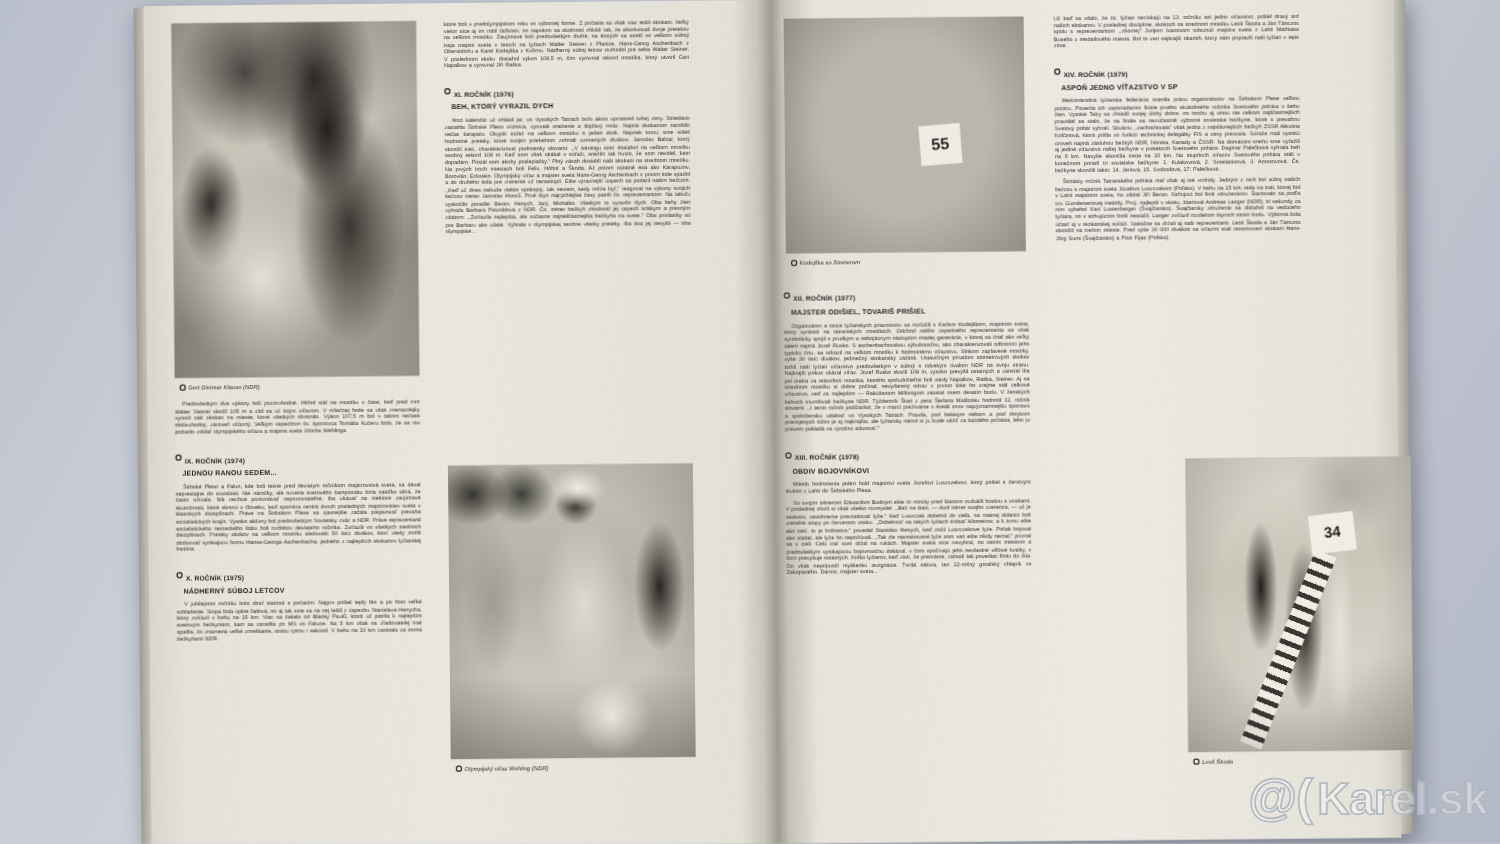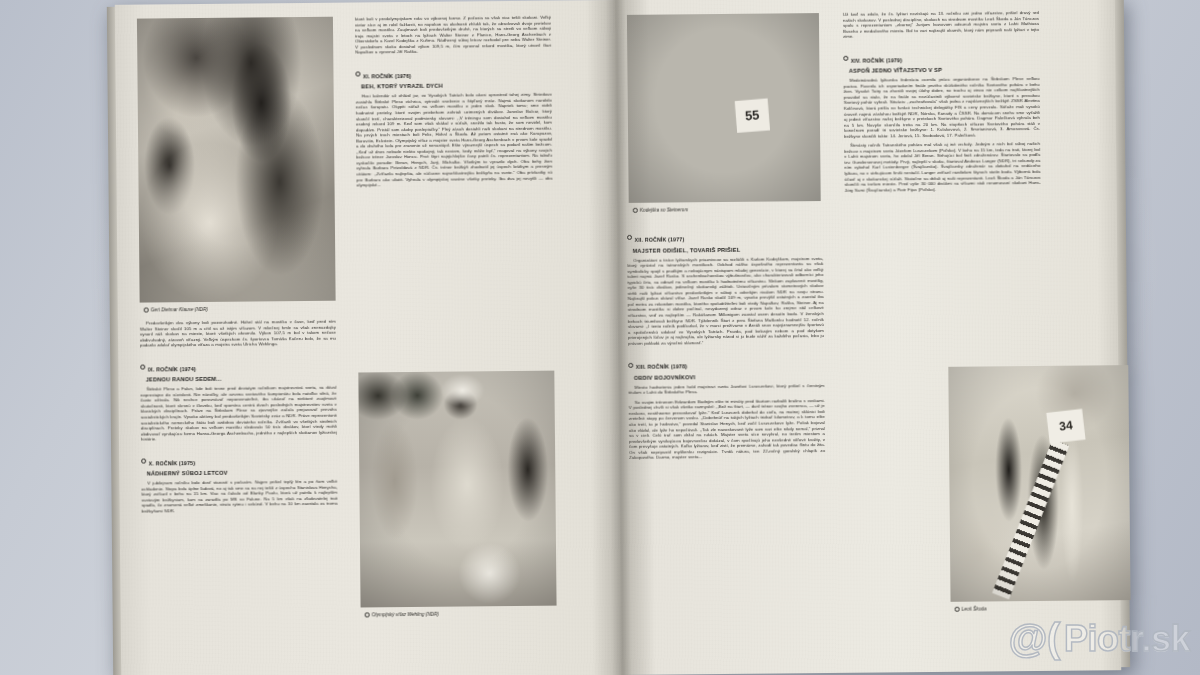--- a/index.html
+++ b/index.html
@@ -307,14 +307,14 @@
       <div class="vig"></div>
     </div>
     <div class="cap" id="cap4" style="left:334px;"><span class="cb"></span><span>Leoš Škoda</span></div>
   </div>
 
   <div id="gutter"></div>
 </div>
 
 <div id="watermark">
   <span class="wm-mark">@(</span>
-  <span>Piotr.sk</span>
+  <span>Karel.sk</span>
 </div>
 
 </body></html>

